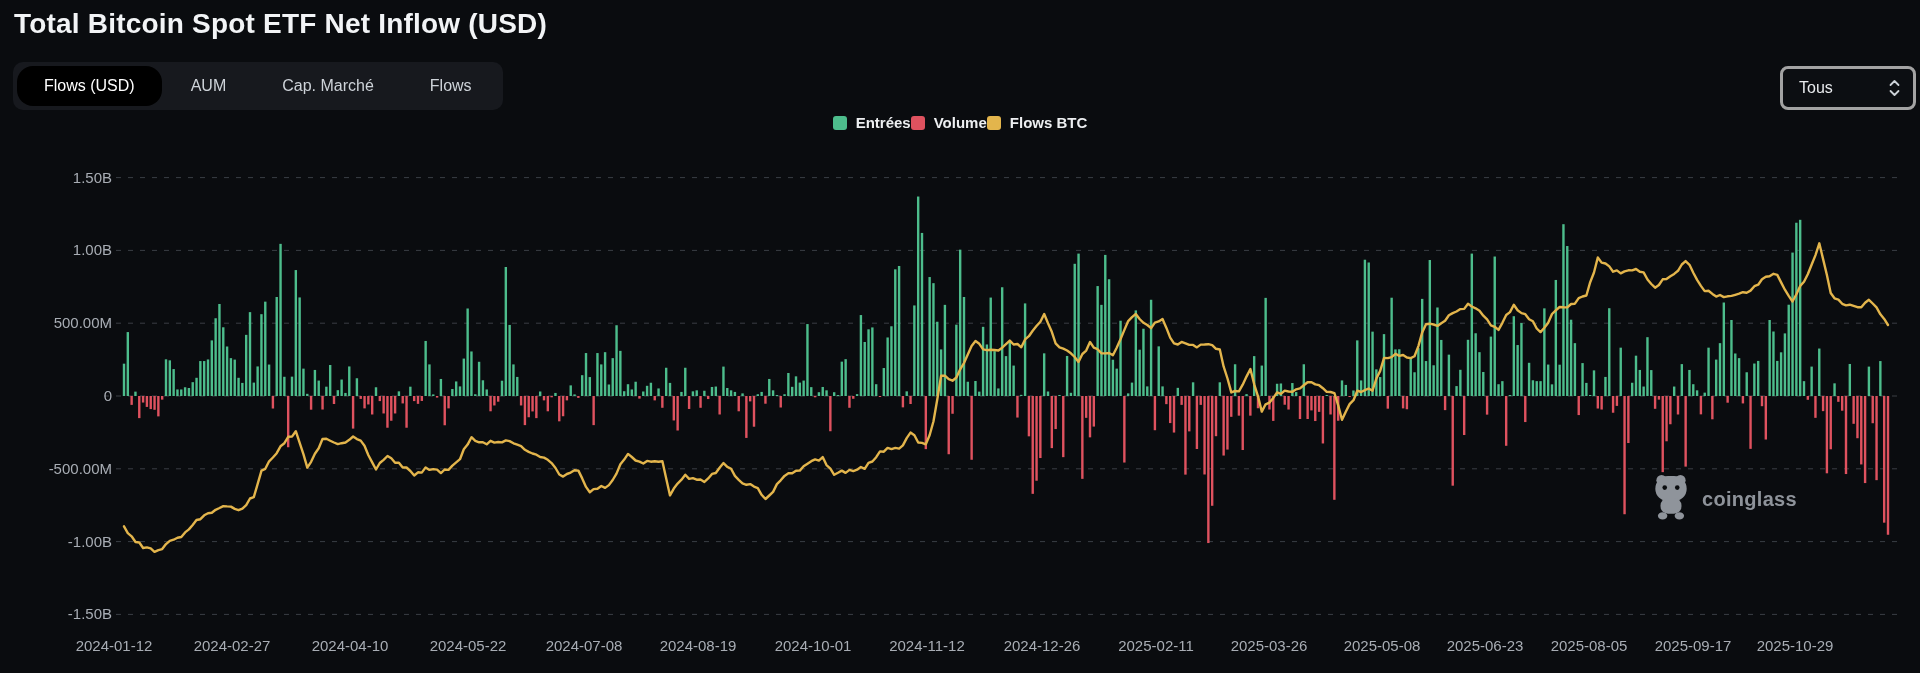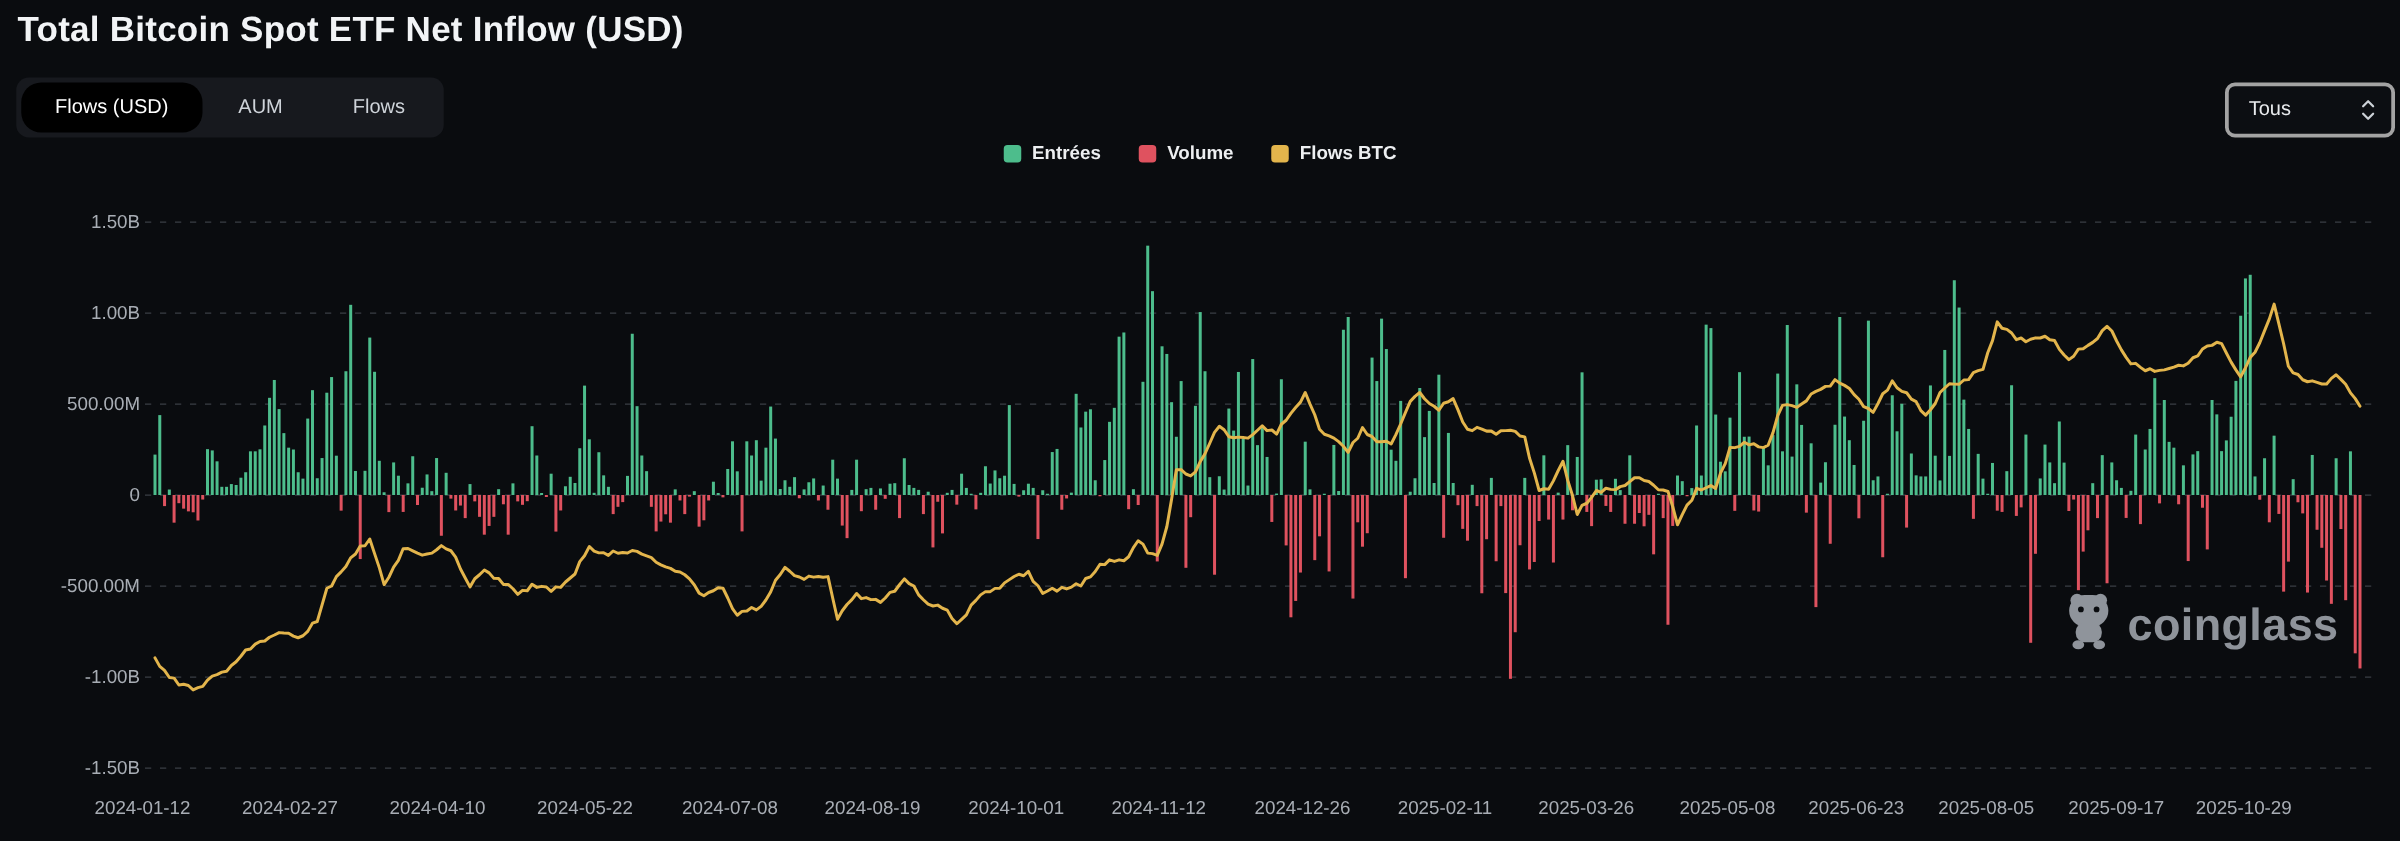--- a/index.html
+++ b/index.html
@@ -23,40 +23,41 @@
   }
   .tab.active{background:#000;color:#fff;font-weight:400;}
   .range-select{
     position:absolute;left:1780px;top:66px;width:136px;height:44px;box-sizing:border-box;
     border:3px solid #a3a3a3;border-radius:8px;display:flex;align-items:center;
     padding:0 12px 0 16px;color:#e8eaed;font-size:16px;cursor:pointer;background:#0c0e12;
     justify-content:space-between;
   }
   .legend{
     position:absolute;left:0;top:114px;width:100%;display:flex;justify-content:center;
-    align-items:center;gap:30px;
+    align-items:center;
   }
   .legend-item{display:flex;align-items:center;gap:9px;cursor:pointer;}
   .legend-swatch{width:14px;height:14px;border-radius:3px;display:inline-block;}
   .legend-label{color:#edeff1;font-size:15px;font-weight:700;}
   #chart-svg{position:absolute;left:0;top:0;}
   .watermark{
     position:absolute;left:1650px;top:474px;display:flex;align-items:center;gap:10px;
     z-index:5;pointer-events:none;
   }
-  .watermark-text{color:#8e939a;font-size:36px;font-weight:700;letter-spacing:.3px;}
+  .watermark-text{color:#8e939a;font-size:20px;font-weight:700;letter-spacing:.3px;}
 </style>
 </head>
 <body>
 
 <div class="page-title">Total Bitcoin Spot ETF Net Inflow (USD)</div>
 
 <div class="tabbar">
   <button class="tab active">Flows (USD)</button>
   <button class="tab">AUM</button>
+  <button class="tab">Cap. Marché</button>
   <button class="tab">Flows</button>
 </div>
 
 <div class="range-select">
   <span>Tous</span>
   <span style="display:flex;">
     <svg width="13" height="20" viewBox="0 0 13 20" fill="none" stroke="#ccd1d7" stroke-width="1.8" stroke-linecap="round" stroke-linejoin="round">
       <path d="M2.5 7 L6.5 3 L10.5 7"></path>
         <path d="M2.5 13 L6.5 17 L10.5 13"></path>
     </svg>

